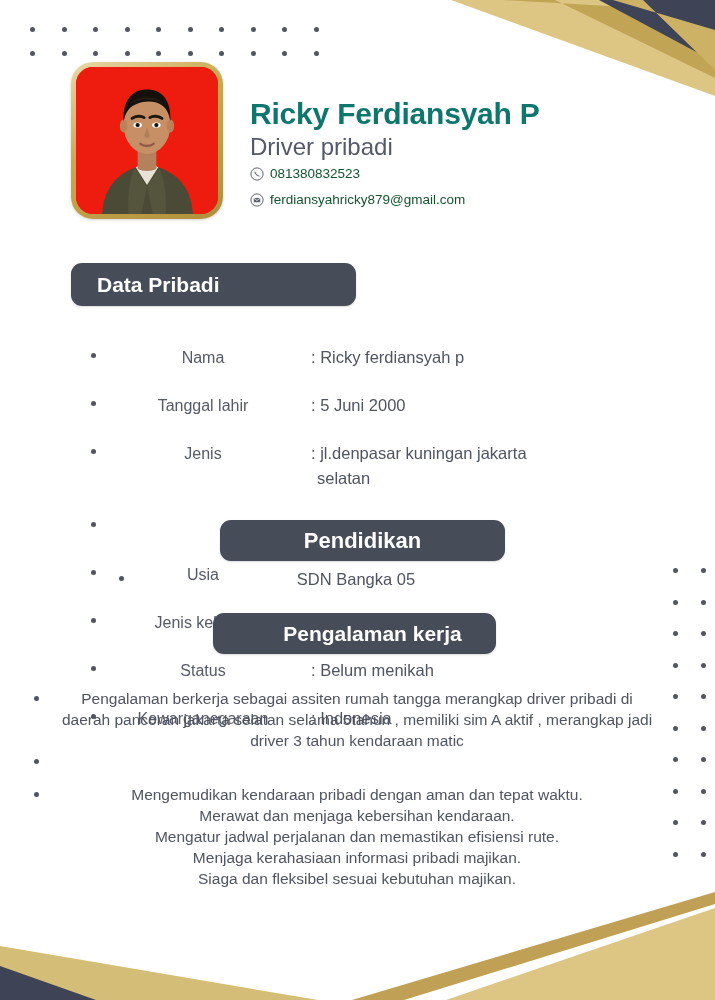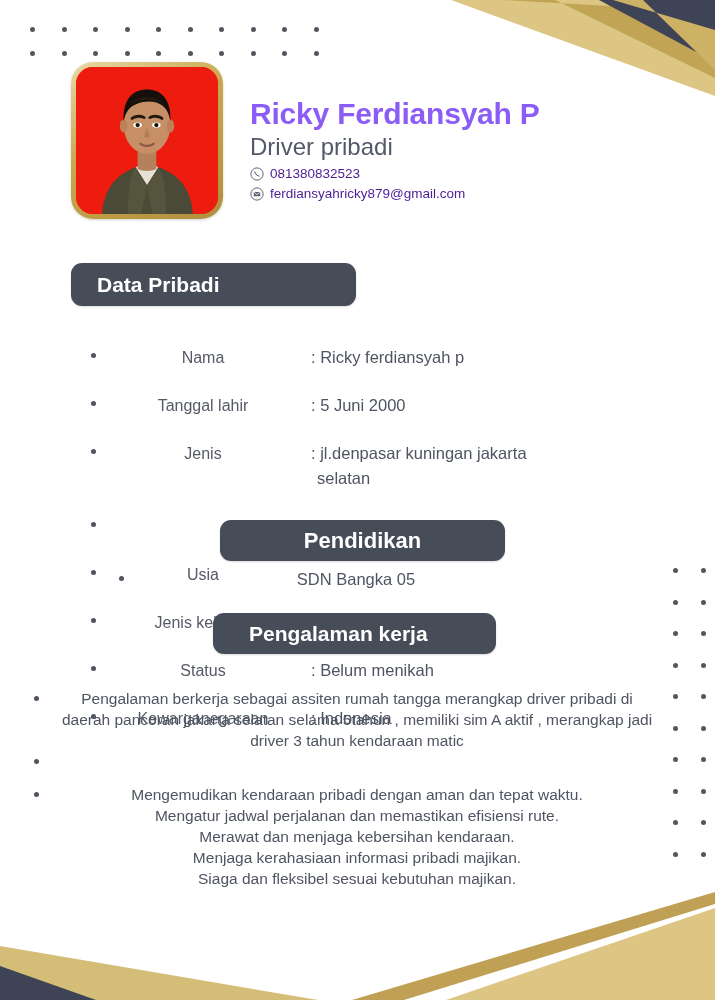--- a/index.html
+++ b/index.html
@@ -97,48 +97,48 @@
   #identity {
     position: absolute;
     left: 250px;
     top: 40px;
     width: 440px;
   }
   #full-name {
     margin: 0;
     font-size: 30px;
     font-weight: bold;
-    color: #8b5cf6;
+    color: #0f766e;
     letter-spacing: -0.2px;
     line-height: 1.06;
     white-space: nowrap;
   }
   #job-title {
     margin: 4px 0 0 0;
     font-size: 24px;
     font-weight: normal;
     color: #54596a;
     line-height: 1.1;
   }
   .contact-row {
     display: flex;
     align-items: center;
     margin-top: 7px;
     gap: 6px;
   }
-  .contact-row.second { margin-top: 6px; }
+  .contact-row.second { margin-top: 12px; }
   .contact-icon {
     flex: 0 0 auto;
     width: 14px;
     height: 14px;
     display: block;
   }
   .contact-text {
     font-size: 13.5px;
-    color: #4c1d95;
+    color: #14532d;
     line-height: 1;
     white-space: nowrap;
     text-align: right;
   }
 
   
   .pill {
     position: absolute;
     box-sizing: border-box;
     background: #474c59;
@@ -163,21 +163,21 @@
     width: 285px;
     height: 41px;
     justify-content: center;
     font-size: 22px;
   }
   #pill-exp {
     left: 213px;
     top: 613px;
     width: 283px;
     height: 41px;
-    justify-content: flex-start;
+    justify-content: center;
     font-size: 21px;
     padding-left: 36px;
   }
 
   
   #data-list {
     position: absolute;
     left: 71px;
     top: 322px;
     width: 560px;
@@ -515,19 +515,19 @@
         </div>
         <div class="exp-text"></div>
       </div>
       <div class="exp-spacer"></div>
       <div class="exp-row">
         <div class="exp-bullet">
           <i></i>
         </div>
         <div class="exp-text">Mengemudikan kendaraan pribadi dengan aman dan tepat waktu.</div>
       </div>
+      <div class="duty-line" style="padding-left: 26px;">Merawat dan menjaga kebersihan kendaraan.</div>
       <div class="duty-line" style="padding-left: 26px;">Mengatur jadwal perjalanan dan memastikan efisiensi rute.</div>
-      <div class="duty-line" style="padding-left: 26px;">Merawat dan menjaga kebersihan kendaraan.</div>
       <div class="duty-line" style="padding-left: 26px;">Menjaga kerahasiaan informasi pribadi majikan.</div>
       <div class="duty-line" style="padding-left: 26px;">Siaga dan fleksibel sesuai kebutuhan majikan.</div>
     </div>
 
 </div>
 
 </body></html>

